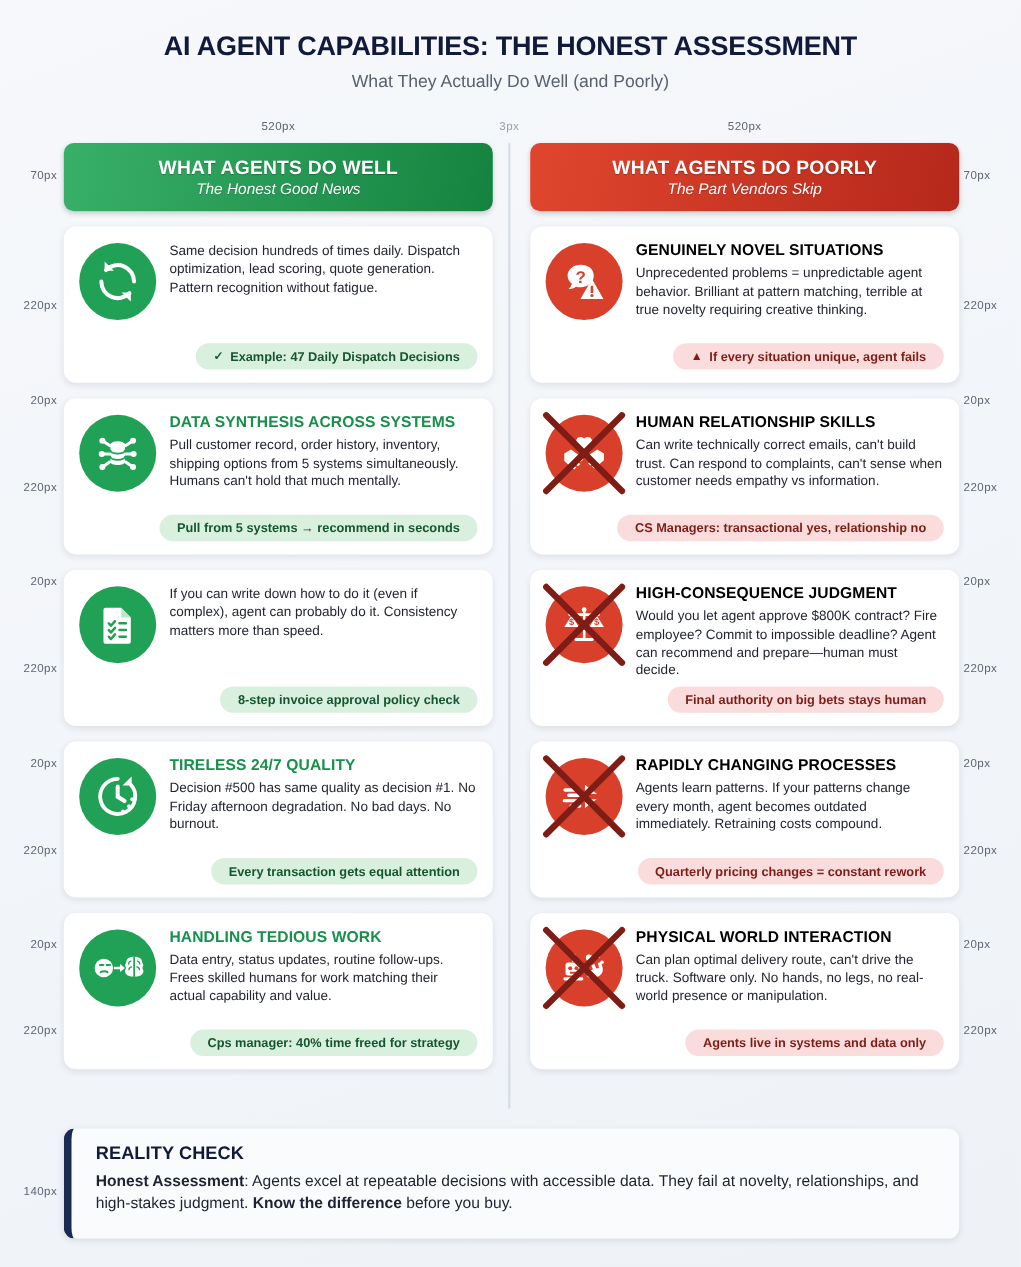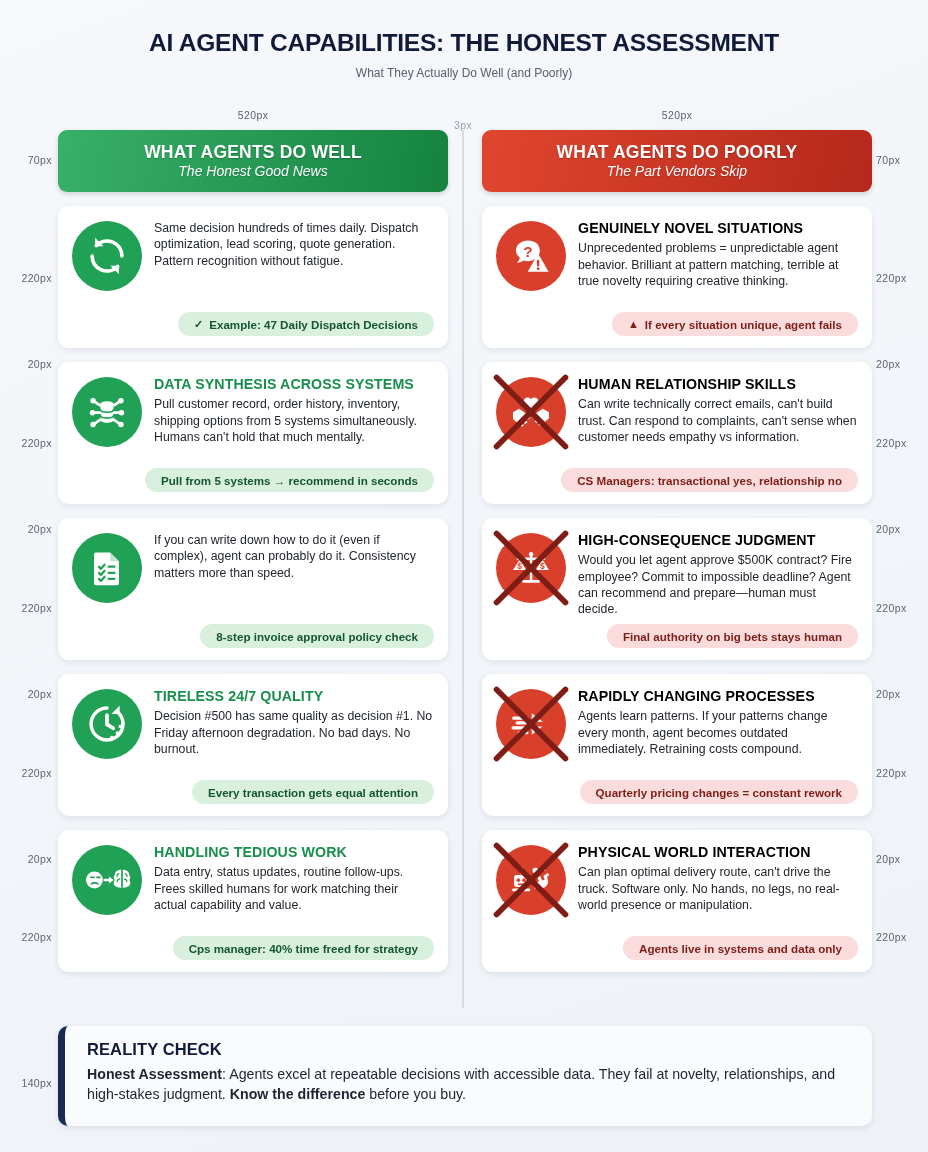--- a/index.html
+++ b/index.html
@@ -21,21 +21,21 @@
   .header { padding-top: 30px; text-align: center; }
   .main-title {
     font-size: 24.5px;
     font-weight: bold;
     letter-spacing: -0.2px;
     color: #111a3a;
     line-height: 1.1;
   }
   .subtitle {
     margin-top: 9px;
-    font-size: 12px;
+    font-size: 16px;
     color: #59606e;
     font-weight: 400;
   }
 
   
   .dim {
     position: absolute;
     font-size: 10.5px;
     color: #5d6472;
     letter-spacing: 0.4px;
@@ -194,21 +194,21 @@
 <body>
 
 <div class="page">
 
   <div class="header">
     <div class="main-title">AI AGENT CAPABILITIES: THE HONEST ASSESSMENT</div>
     <div class="subtitle">What They Actually Do Well (and Poorly)</div>
   </div>
 
   <div class="dim top" style="left:58px; top:109px; width:390px;">520px</div>
-  <div class="dim top faint" style="left:443px; top:119px; width:40px;">3px</div>
+  <div class="dim top faint" style="left:443px; top:109px; width:40px;">3px</div>
   <div class="dim top" style="left:482px; top:109px; width:390px;">520px</div>
 
   <div class="dim left" style="left:0; top:154px; width:52px;">70px</div>
   <div class="dim left" style="left:0; top:272px; width:52px;">220px</div>
   <div class="dim left" style="left:0; top:358px; width:52px;">20px</div>
   <div class="dim left" style="left:0; top:437px; width:52px;">220px</div>
   <div class="dim left" style="left:0; top:523px; width:52px;">20px</div>
   <div class="dim left" style="left:0; top:602px; width:52px;">220px</div>
   <div class="dim left" style="left:0; top:688px; width:52px;">20px</div>
   <div class="dim left" style="left:0; top:767px; width:52px;">220px</div>
@@ -449,21 +449,21 @@
                 <text x="18.2" y="12.3" font-family="Liberation Sans, sans-serif" font-size="4.6" font-weight="bold" fill="#d9402b" text-anchor="middle">$</text>
               </svg>
             </div>
             <svg class="cross" viewBox="0 0 100 100">
               <line x1="8" y1="8" x2="92" y2="92" stroke="#7d1d16" stroke-width="7" stroke-linecap="round"></line>
               <line x1="92" y1="8" x2="8" y2="92" stroke="#7d1d16" stroke-width="7" stroke-linecap="round"></line>
             </svg>
           </div>
           <div class="card-text">
             <div class="card-title bad">HIGH-CONSEQUENCE JUDGMENT</div>
-            <div class="card-desc">Would you let agent approve $500K contract? Fire employee? Commit to impossible deadline? Agent can recommend and prepare—human must decide.</div>
+            <div class="card-desc">Would you let agent approve $800K contract? Fire employee? Commit to impossible deadline? Agent can recommend and prepare—human must decide.</div>
           </div>
         </div>
         <div class="pill-row">
           <div class="pill bad">
             <span>Final authority on big bets stays human</span>
           </div>
         </div>
       </div>
 
       <div class="card">

